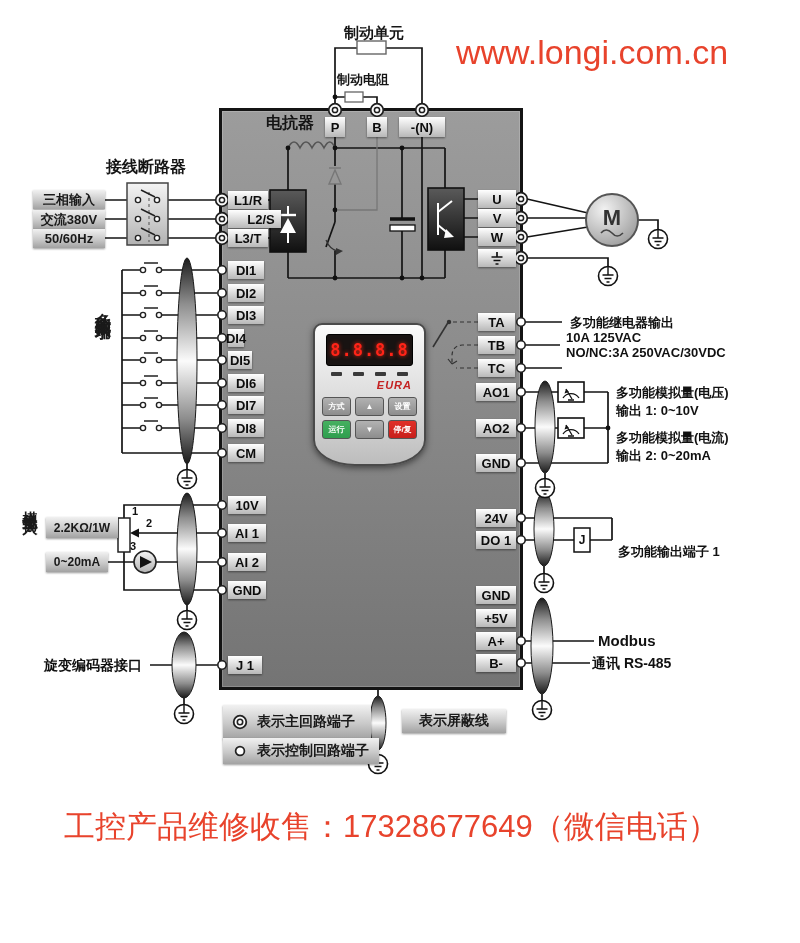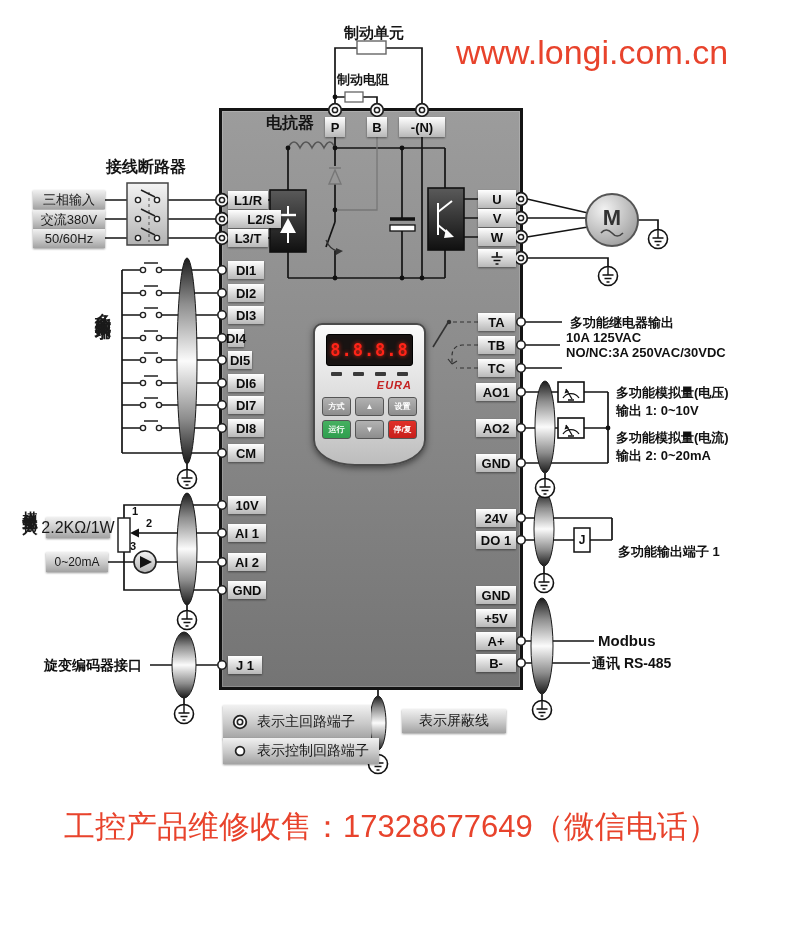--- a/index.html
+++ b/index.html
@@ -9,21 +9,21 @@
            border:3px solid #141414;
            background:linear-gradient(180deg,#9c9c9c 0%,#8b8b8b 45%,#747474 100%);
            box-shadow:inset 0 0 0 1px rgba(255,255,255,.18);}
   svg.layer{position:absolute;left:0;top:0;}
   .term{position:absolute;height:18px;display:flex;align-items:center;justify-content:center;
         background:linear-gradient(180deg,#ffffff 0%,#d8d8d8 55%,#b8b8b8 100%);
         box-shadow:0 1px 2px rgba(0,0,0,.45);font-weight:bold;font-size:13px;color:#0d0d0d;
         white-space:nowrap;z-index:3;}
   .glabel{position:absolute;display:flex;align-items:center;justify-content:center;
         background:linear-gradient(180deg,#f1f1f1 0%,#c9c9c9 55%,#a2a2a2 100%);
-        box-shadow:0 1px 2px rgba(0,0,0,.4);font-weight:normal;font-size:13px;color:#1a1a1a;
+        box-shadow:0 1px 2px rgba(0,0,0,.4);font-weight:bold;font-size:13px;color:#1a1a1a;
         white-space:nowrap;z-index:3;}
   .legend-row{justify-content:flex-start;padding-left:8px;gap:8px;font-size:14px;}
   .desc{position:absolute;font-size:13px;font-weight:bold;color:#111;white-space:nowrap;z-index:3;}
   .plain{position:absolute;font-weight:bold;color:#151515;white-space:nowrap;z-index:3;}
   .vtext{position:absolute;writing-mode:vertical-rl;text-orientation:upright;font-weight:bold;
          color:#1a1a1a;z-index:3;letter-spacing:2px;}
   .redtext{position:absolute;color:#e8432c;white-space:nowrap;z-index:4;}
   
   #keypad{position:absolute;left:313px;top:323px;width:113px;height:143px;z-index:4;
           border:2px solid #4a4a4a;border-radius:9px 9px 42px 42px / 9px 9px 26px 26px;
@@ -320,21 +320,21 @@
   <div class="term" style="left:228px;top:284px;width:36px;">DI2</div>
   <div class="term" style="left:228px;top:306px;width:36px;">DI3</div>
   <div class="term" style="left:228px;top:329px;width:16px;">DI4</div>
   <div class="term" style="left:228px;top:351px;width:24px;">DI5</div>
   <div class="term" style="left:228px;top:374px;width:36px;">DI6</div>
   <div class="term" style="left:228px;top:396px;width:36px;">DI7</div>
   <div class="term" style="left:228px;top:419px;width:36px;">DI8</div>
   <div class="term" style="left:228px;top:444px;width:36px;">CM</div>
 
   <div class="vtext" style="left:20px;top:499px;font-size:15px;">模拟量输入</div>
-  <div class="glabel" style="left:46px;top:517px;width:64px;height:21px;font-size:16px;">2.2KΩ/1W</div>
+  <div class="glabel" style="left:46px;top:517px;width:72px;height:21px;font-size:12px;">2.2KΩ/1W</div>
   <div class="glabel" style="left:46px;top:552px;width:62px;height:20px;font-size:12px;">0~20mA</div>
   <div class="term" style="left:228px;top:496px;width:38px;">10V</div>
   <div class="term" style="left:228px;top:524px;width:38px;">AI 1</div>
   <div class="term" style="left:228px;top:553px;width:38px;">AI 2</div>
   <div class="term" style="left:228px;top:581px;width:38px;">GND</div>
 
   <div class="desc" style="left:44px;top:657px;font-size:14px;">旋变编码器接口</div>
   <div class="term" style="left:228px;top:656px;width:34px;">J 1</div>
 
   <div class="term" style="left:478px;top:190px;width:38px;">U</div>

